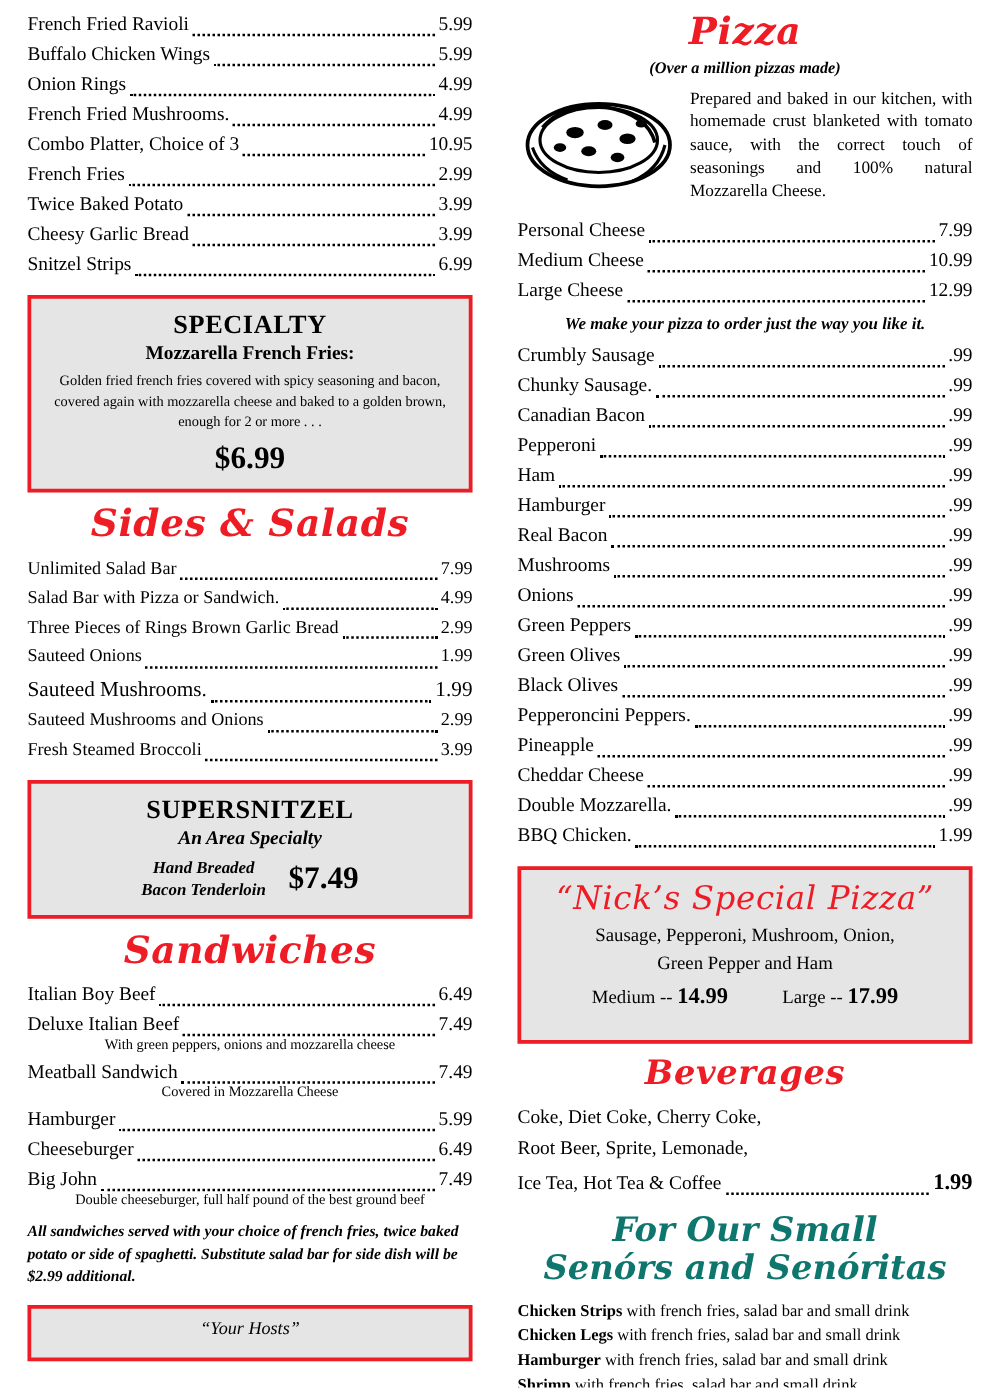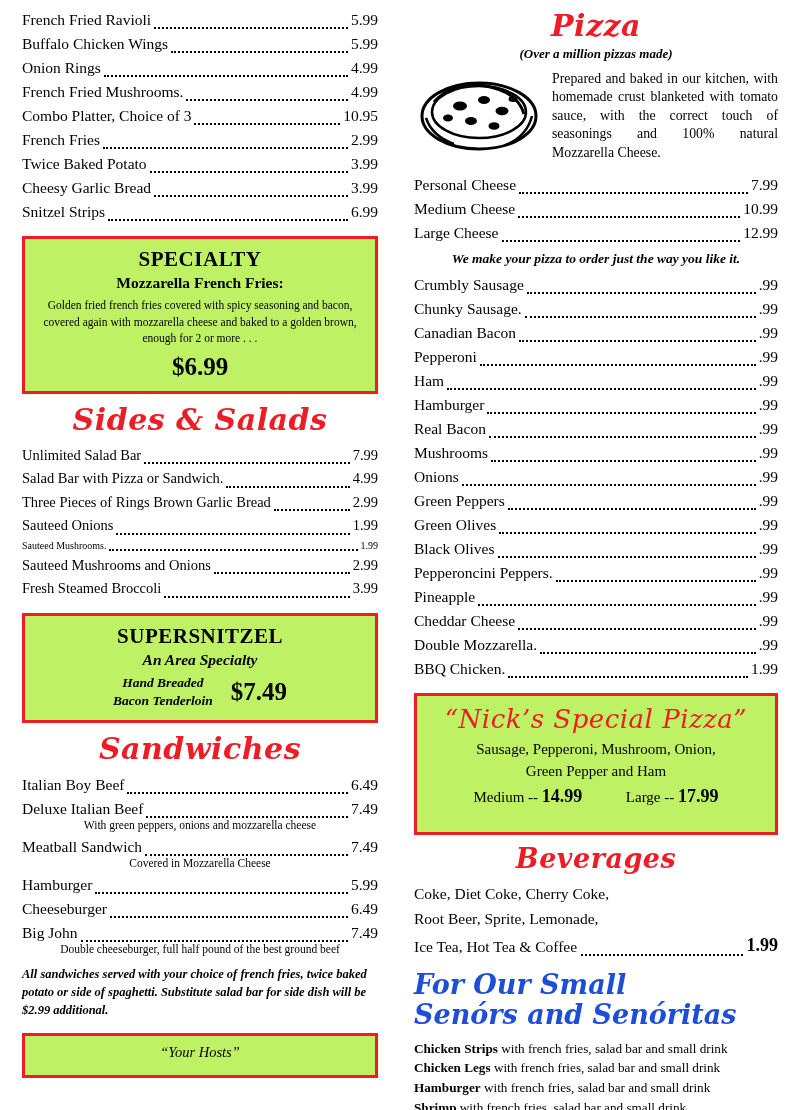--- a/index.html
+++ b/index.html
@@ -55,21 +55,21 @@
     overflow: hidden;
     margin: 0 3px 3px 3px;
     border-bottom: 2px dotted #000;
     height: 1px;
   }
   .menu-row .pr { flex: 0 0 auto; text-align: right; }
 
   
   .panel {
     border: 3px solid #ee1c25;
-    background: #bef264;
+    background: #e5e5e5;
     padding: 8px 10px 10px 10px;
     margin: 12px 0 10px 0;
     text-align: center;
   }
   .panel h3 {
     margin: 0 0 2px 0;
     font-size: 21px;
     font-family: "Liberation Serif", serif;
     font-weight: bold;
     letter-spacing: 0.5px;
@@ -197,21 +197,22 @@
   .bev-last .dots {
     flex: 1 1 auto; margin: 0 4px 4px 4px;
     border-bottom: 2px dotted #000; height: 1px;
   }
   .bev-last b { font-size: 18px; }
 
   .kids-title {
     font-family: "DejaVu Serif", serif;
     font-style: italic;
     font-weight: bold;
-    color: #1d4ed8;
+    color: #0f766e;
+    text-align: center;
     font-size: 27px;
     line-height: 1.12;
     margin: 10px 0 8px 0;
   }
   .kids-row {
     font-size: 13.2px;
     line-height: 1.5;
   }
   .kids-row b { font-weight: bold; }
 </style>
@@ -293,21 +294,21 @@
         <div class="menu-row" style="font-size:14.5px;line-height:1.62">
             <span class="nm">Three Pieces of Rings Brown Garlic Bread</span>
             <span class="dots"></span>
             <span class="pr">2.99</span>
           </div>
         <div class="menu-row" style="font-size:14.5px;line-height:1.62">
             <span class="nm">Sauteed Onions</span>
             <span class="dots"></span>
             <span class="pr">1.99</span>
           </div>
-        <div class="menu-row" style="font-size:10px;line-height:1.62">
+        <div class="menu-row" style="font-size:17px;line-height:1.62">
             <span class="nm">Sauteed Mushrooms.</span>
             <span class="dots"></span>
             <span class="pr">1.99</span>
           </div>
         <div class="menu-row" style="font-size:14.5px;line-height:1.62">
             <span class="nm">Sauteed Mushrooms and Onions</span>
             <span class="dots"></span>
             <span class="pr">2.99</span>
           </div>
         <div class="menu-row" style="font-size:14.5px;line-height:1.62">

